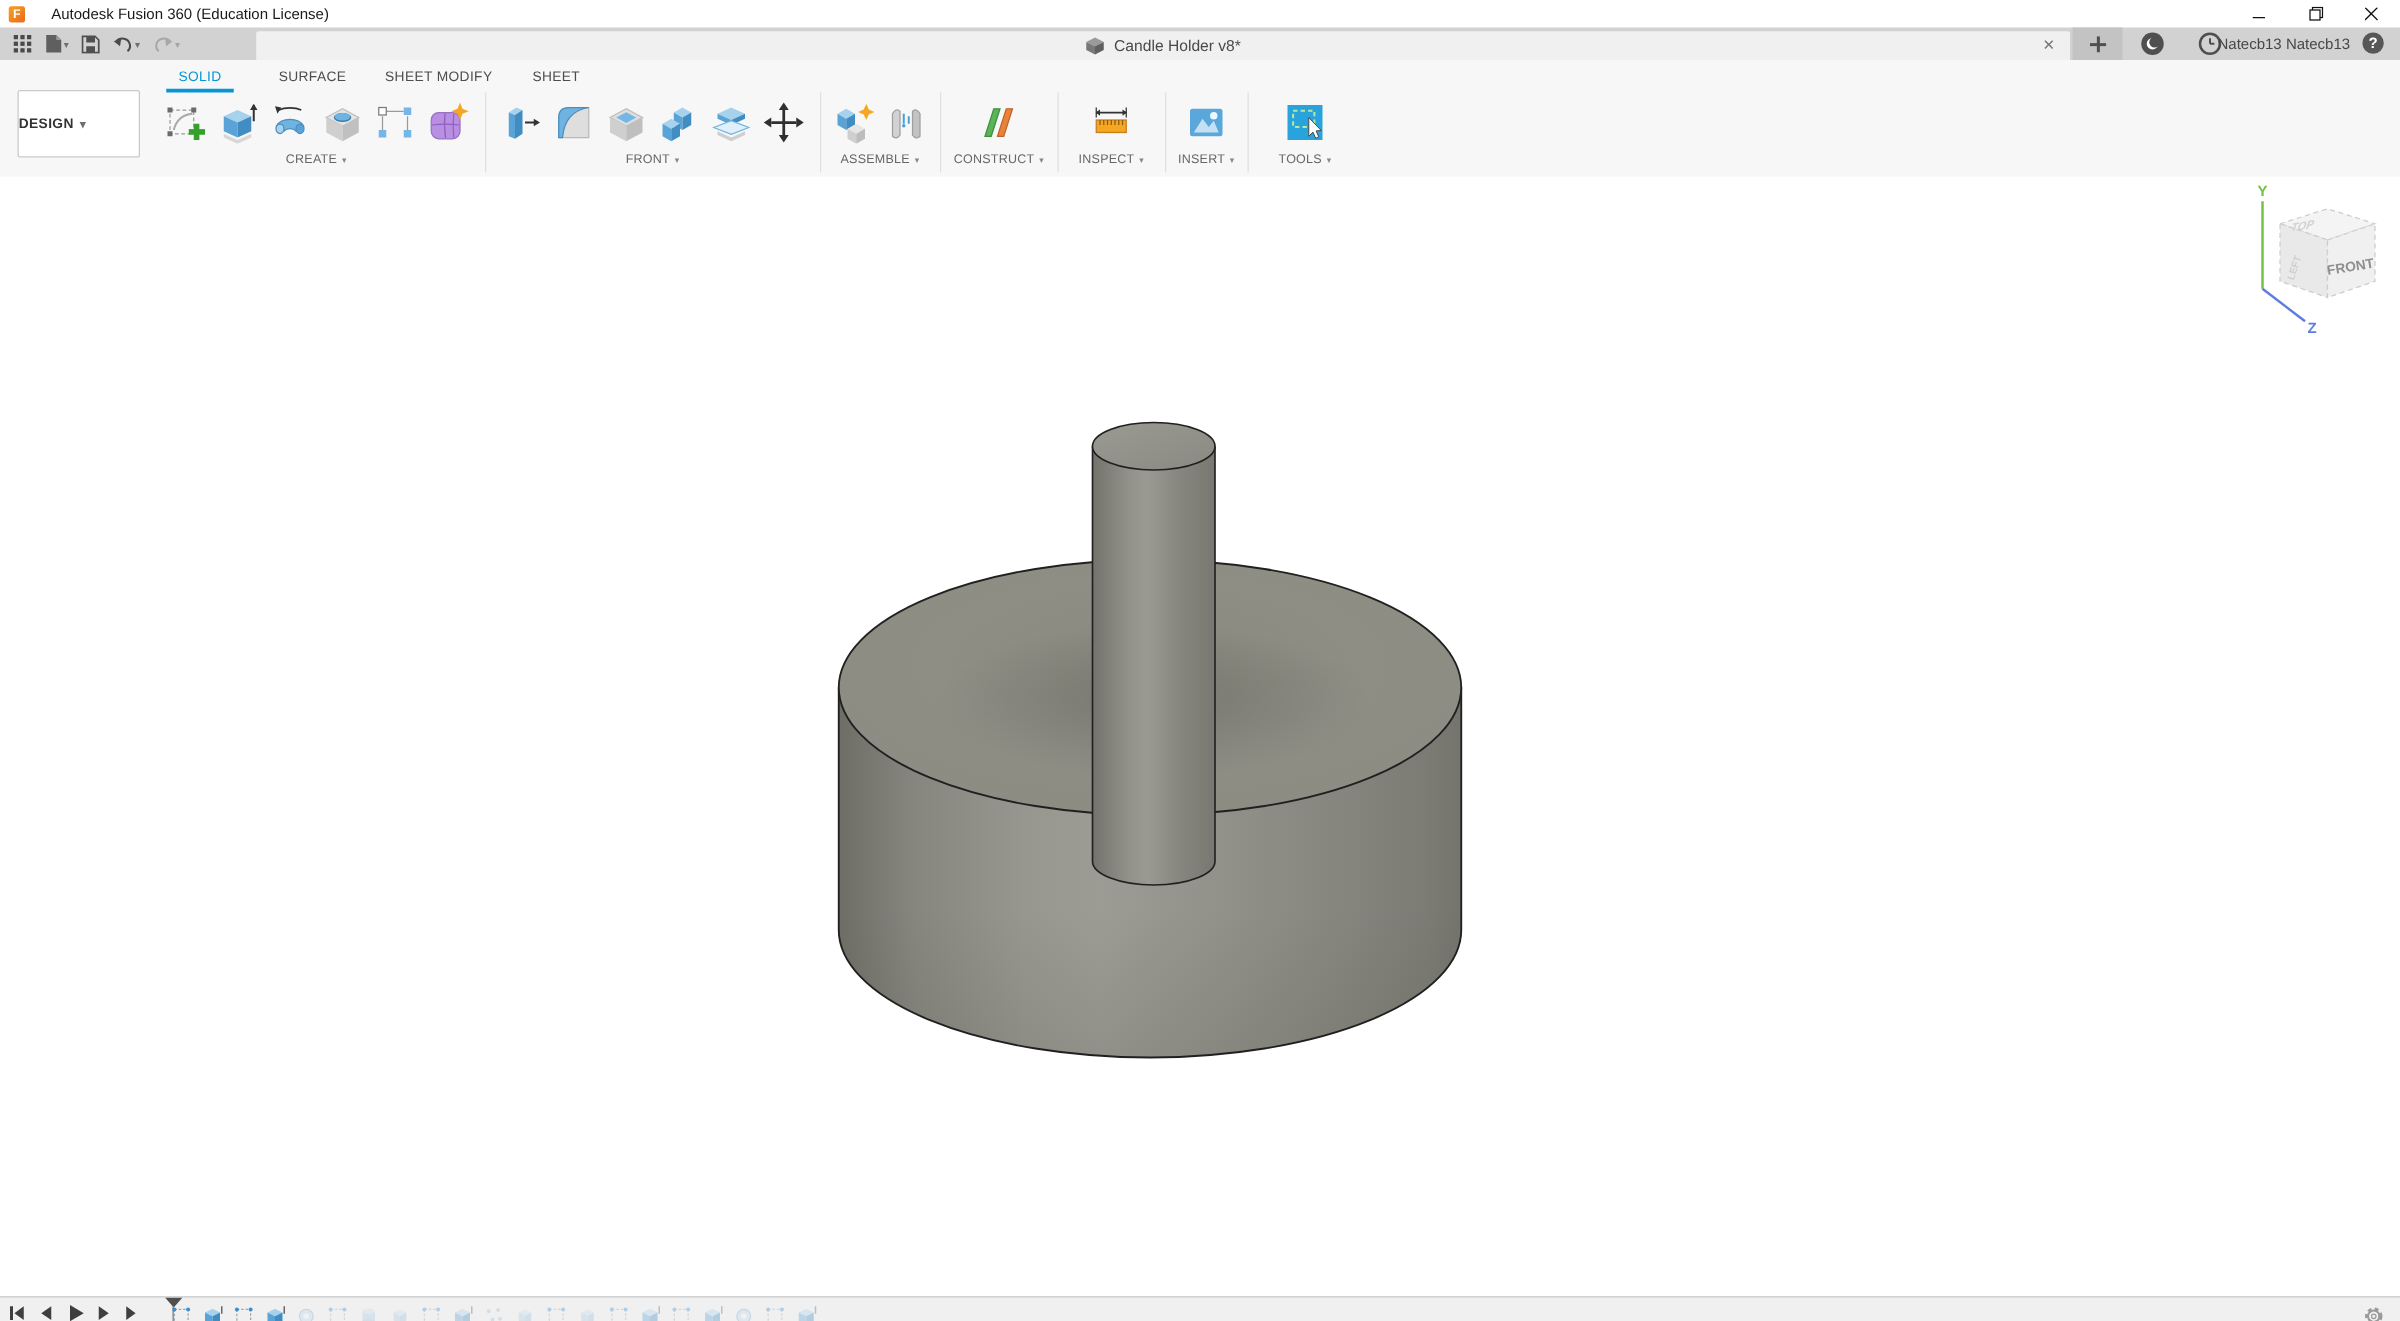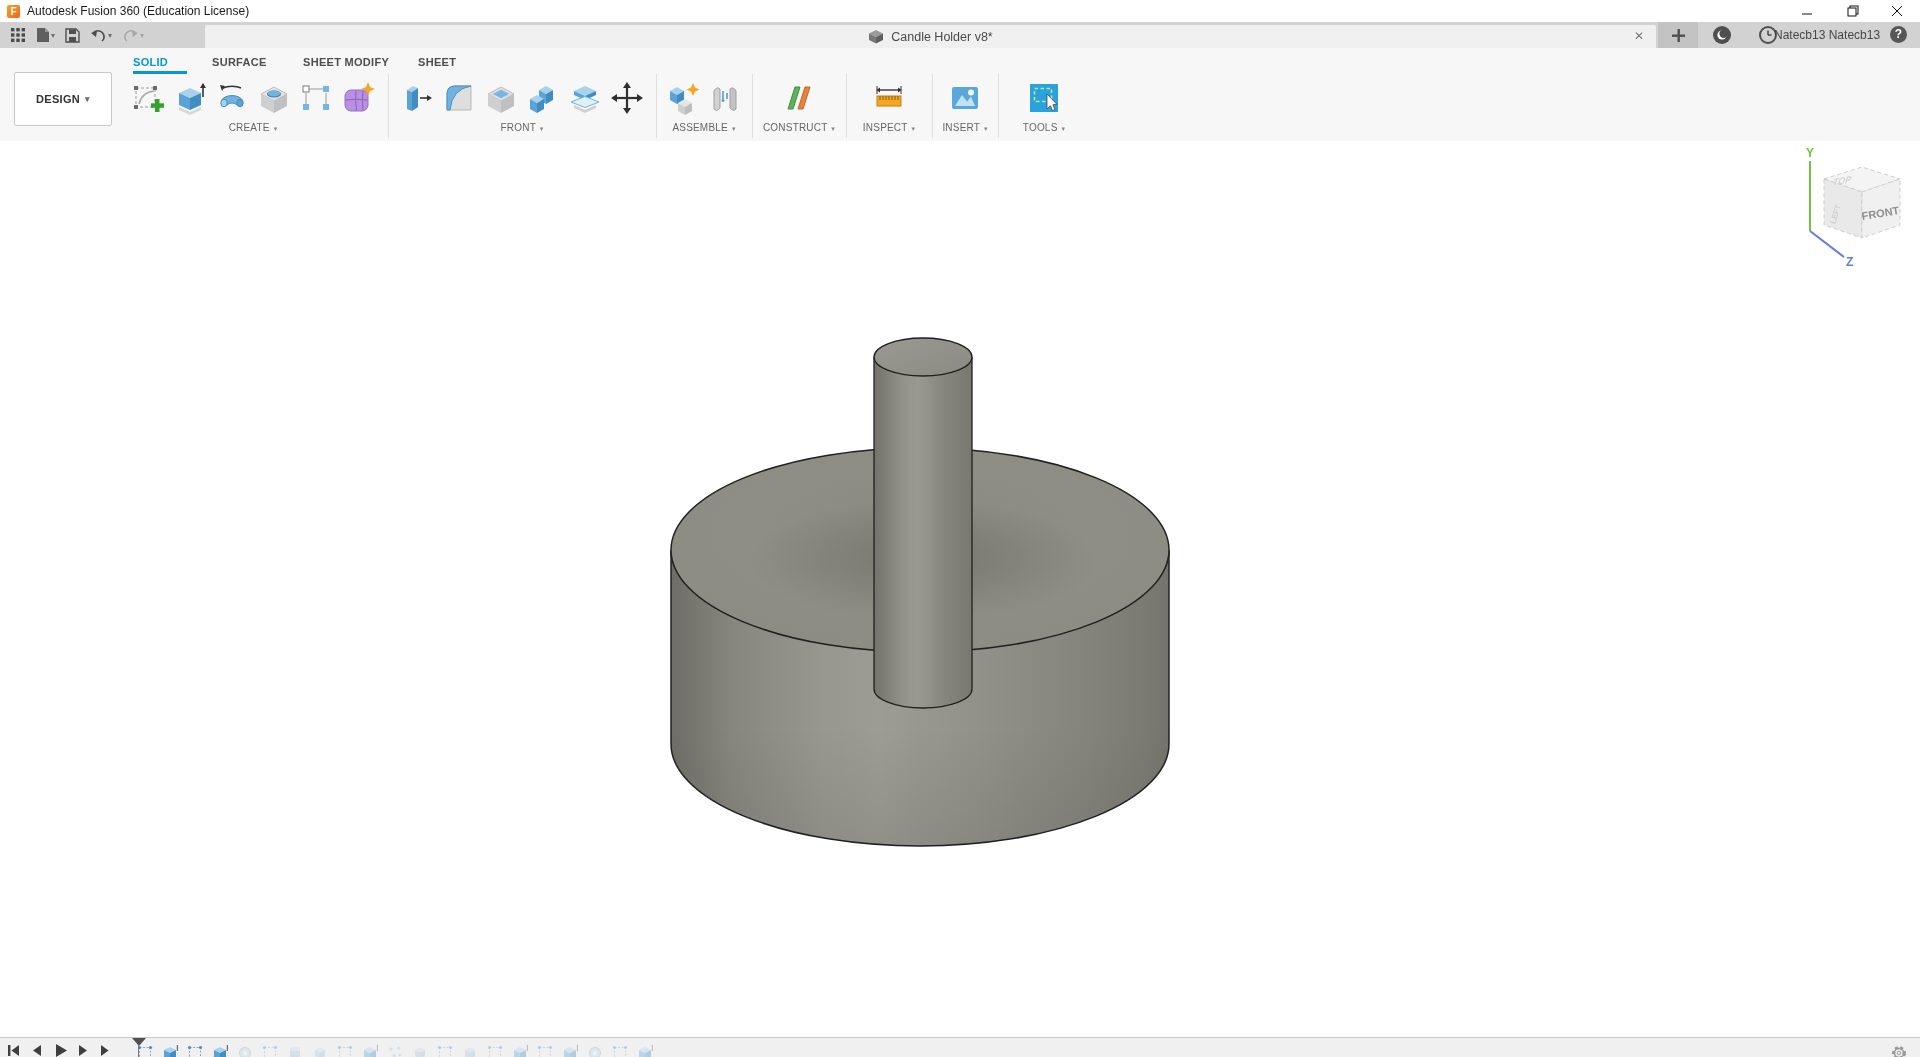--- a/index.html
+++ b/index.html
@@ -5,21 +5,21 @@
   html,body{margin:0;padding:0;}
   body{width:1920px;height:1057px;overflow:hidden;position:relative;background:#fff;
        font-family:"Liberation Sans",sans-serif;-webkit-font-smoothing:antialiased;}
   svg{display:block;}
 
   
   .titlebar{position:absolute;left:0;top:0;width:1920px;height:22px;background:#ffffff;
             display:flex;align-items:center;}
   .app-logo{width:13px;height:13px;margin-left:7px;background:linear-gradient(135deg,#f6a21d,#e96a24);
             border-radius:2px;color:#fff;font-size:10px;font-weight:bold;line-height:13px;text-align:center;}
-  .win-title{font-size:12px;color:#1a1a1a;margin-left:7px;}
+  .win-title{font-size:12px;color:#1a1a1a;margin-left:21px;}
   .win-controls{margin-left:auto;display:flex;height:22px;}
   .win-btn{width:45px;height:22px;display:flex;align-items:center;justify-content:center;color:#111;}
   .win-btn svg{stroke:#111;}
 
   
   .appbar{position:absolute;left:0;top:22px;width:1920px;height:26px;background:#d2d2d2;}
   .quick-icons{position:absolute;left:8px;top:0;height:26px;display:flex;align-items:center;gap:6px;}
   .qi{display:flex;align-items:center;justify-content:center;height:22px;padding:0 2px;}
   .caret{font-size:8px;color:#6e6e6e;margin-left:1px;}
   .caret.dim{color:#a5a5a5;}
@@ -32,25 +32,25 @@
             display:flex;align-items:center;justify-content:center;}
   .bar-icon{position:absolute;top:3px;width:20px;height:20px;}
   .user-name{position:absolute;left:1774px;top:0;height:20px;line-height:26px;font-size:12px;color:#474747;}
   .help-btn{position:absolute;left:1890px;top:4px;width:17px;height:17px;border-radius:50%;background:#575757;
             color:#fff;font-size:12px;font-weight:bold;text-align:center;line-height:17px;}
 
   
   .ribbon{position:absolute;left:0;top:48px;width:1920px;height:93px;background:#f7f7f7;
           border-bottom:1px solid #e6e6e6;}
   .design-btn{position:absolute;left:14px;top:24px;width:96px;height:52px;background:#fff;
-              border:1px solid #c9c9c9;border-radius:2px;display:flex;align-items:center;justify-content:center;
+              border:1px solid #c9c9c9;border-radius:2px;display:flex;align-items:center;
               font-size:11px;font-weight:bold;color:#333;letter-spacing:.3px;}
   .design-btn .caret{font-size:9px;margin-left:5px;}
-  .rtab{position:absolute;top:8px;height:18px;font-size:11px;font-weight:bold;color:#4d4d4d;
-        letter-spacing:.3px;}
+  .rtab{position:absolute;top:8px;height:18px;font-size:11px;font-weight:normal;color:#4d4d4d;
+        letter-spacing:.3px;text-align:center;}
   .rtab.active{color:#0696d7;}
   .rtab-underline{position:absolute;top:23px;height:3px;background:#0696d7;}
   .group{position:absolute;top:26px;height:64px;border-right:1px solid #e0e0e0;}
   .group.last{border-right:none;}
   .g-icons{height:48px;display:flex;align-items:center;justify-content:center;}
   .g-label{height:15px;text-align:center;font-size:10px;color:#666;letter-spacing:.2px;}
   .g-label .caret{font-size:7px;color:#888;}
   .tool{width:42px;height:44px;display:flex;align-items:center;justify-content:center;border-radius:2px;}
 
   

